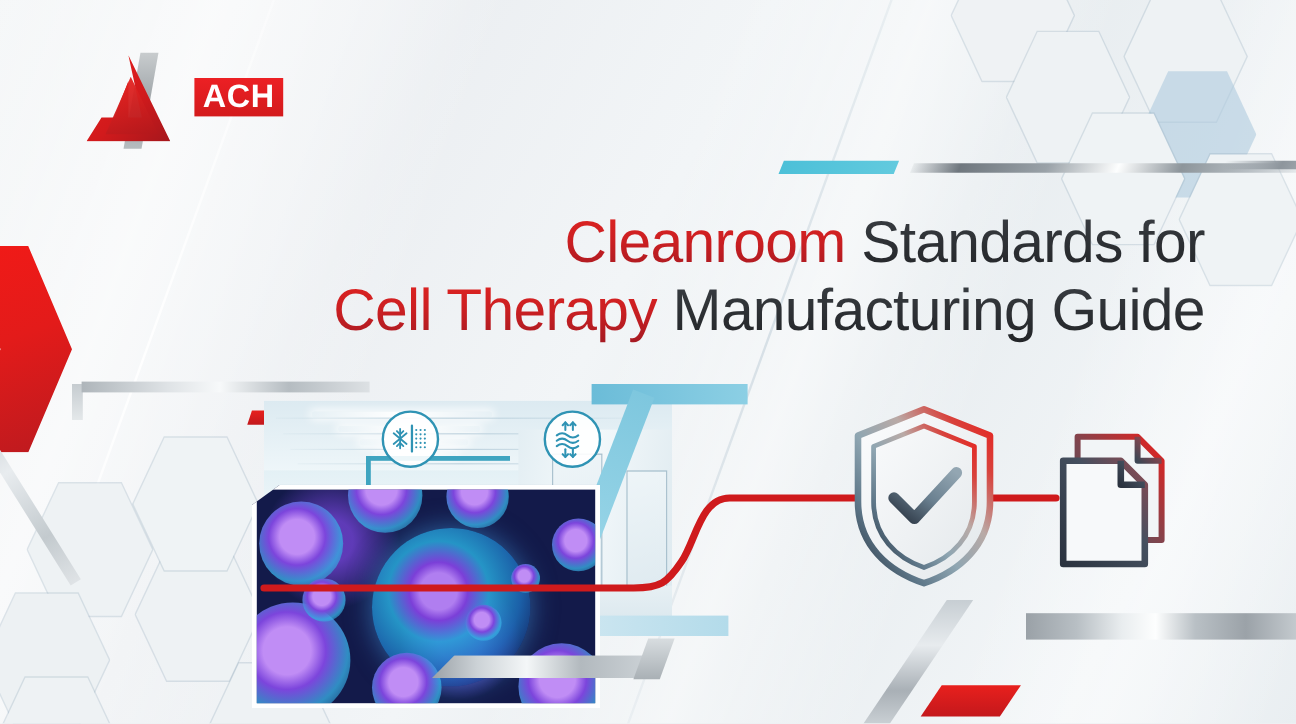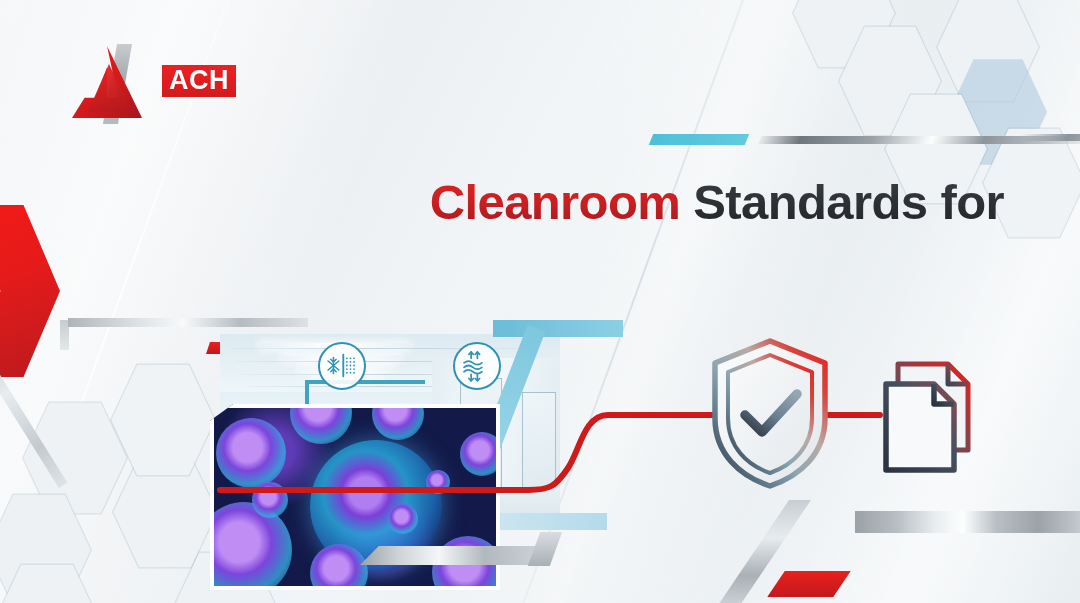--- a/index.html
+++ b/index.html
@@ -132,21 +132,21 @@
     color: #fff; font-weight: 800; font-size: 27px; letter-spacing: .5px;
     padding: 1px 7px 2px; align-self: flex-start; line-height: 1.06;
   }
   .logo-eng {
     color: #231f20; font-weight: 800; font-size: 22.5px; letter-spacing: .2px; line-height: 1;
   }
 
   
   .headline {
     position: absolute; left: 74px; top: 174px; width: 930px;
-    font-size: 49px; font-weight: 700; line-height: 1.17;
+    font-size: 49px; font-weight: 400; line-height: 1.17;
     letter-spacing: -.6px; text-align: right;
     color: #2d3034;
   }
   .hl-line { display: block; white-space: nowrap; }
   .hl-red {
     background: linear-gradient(180deg, #e02421 0%, #cb1f22 48%, #a51a22 100%);
     -webkit-background-clip: text; background-clip: text; color: transparent;
   }
   .hl-dark {
     background: linear-gradient(180deg, #3b3f44 0%, #2b2e32 60%, #232528 100%);
@@ -343,20 +343,21 @@
       <div class="logo-tri-outer"></div>
       <div class="logo-tri-inner"></div>
     </div>
     <div class="logo-text">
       <div class="logo-ach">ACH</div>
     </div>
   </div>
 
   <h1 class="headline">
     <span class="hl-line"><span class="hl-red">Cleanroom</span><span class="hl-dark"> Standards for</span></span>
+    <span class="hl-line"><span class="hl-red">Cell Therapy</span><span class="hl-dark"> Manufacturing Guide</span></span>
   </h1>
 
   <div class="photo-stage">
 
     <div class="silver-hook"></div>
     <div class="silver-bar-photo"></div>
     <div class="red-para-photo"></div>
 
     <div class="corridor">
       <div class="corr-ceiling"></div>

